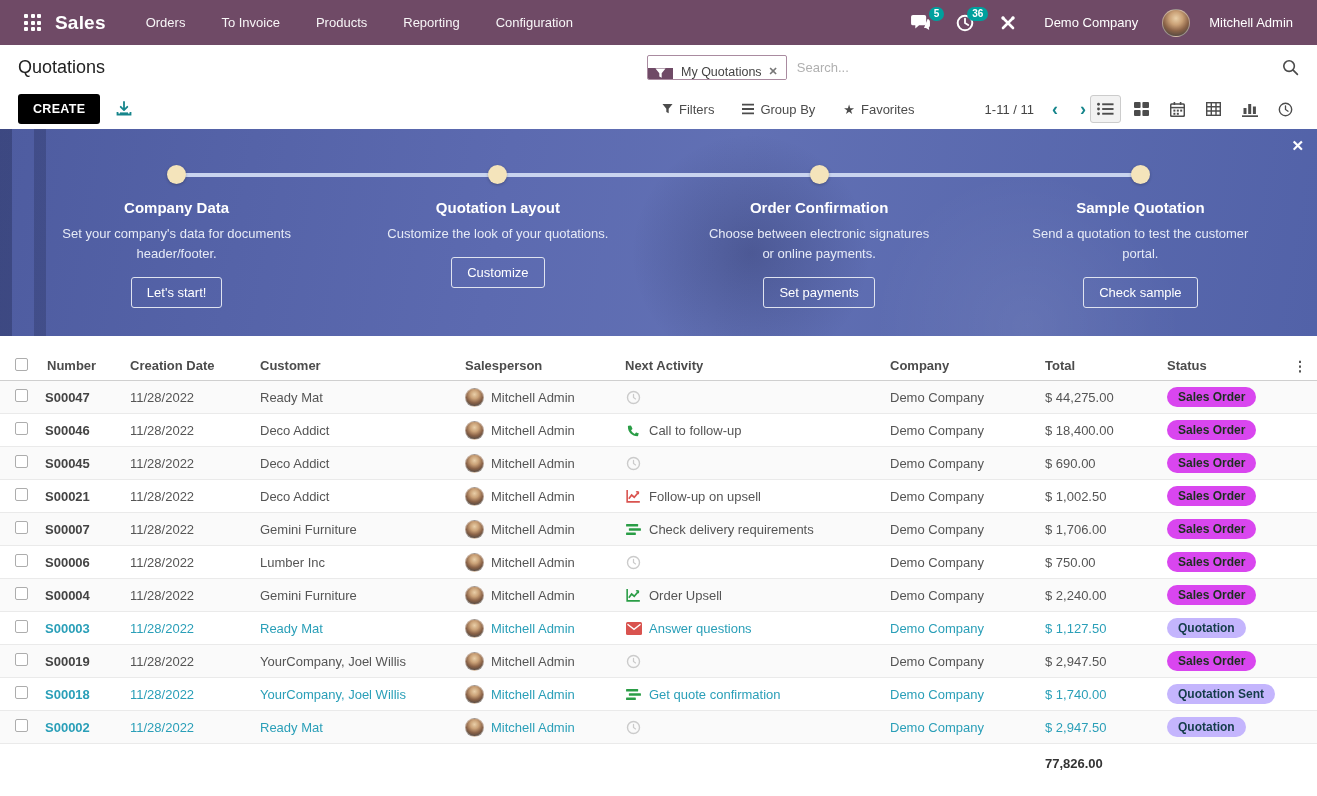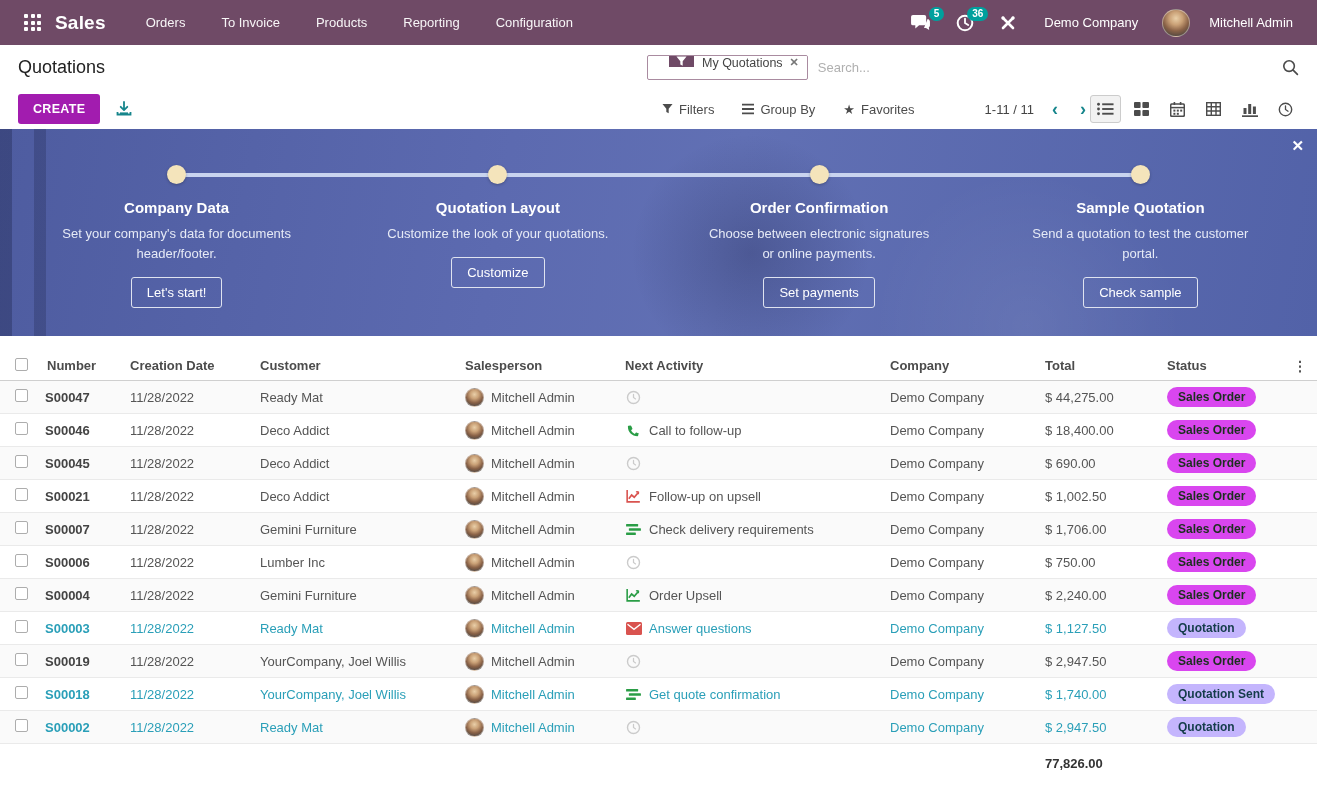--- a/index.html
+++ b/index.html
@@ -20,30 +20,30 @@
   .company-name { font-size:13px; margin:0 14px 0 10px; cursor:pointer; }
   .avatar { border-radius:50%; border:1px solid rgba(255,255,255,.4);
     background:radial-gradient(circle at 50% 32%, #e9cfa8 0%, #caa177 30%, #8a6247 58%, #4f4640 85%, #3c3a3c 100%); }
   .avatar.nav-av { width:28px; height:28px; cursor:pointer; }
   .user-name { font-size:13px; margin-left:9px; cursor:pointer; }
 
   
   .cp-row1 { height:44px; display:flex; align-items:center; padding:0 18px; }
   .page-title { font-size:18px; color:#222; }
   .searchbox { margin-left:auto; width:652px; display:flex; align-items:center; }
-  .facet { display:flex; align-items:flex-start; border:1px solid #a98ba0; border-radius:2px; overflow:hidden; height:25px;padding-left:21px; }
+  .facet { display:flex; align-items:flex-end; border:1px solid #a98ba0; border-radius:2px; overflow:hidden; height:25px; }
   .facet-ico { background:#6F4A66; width:25px; display:flex; align-items:center; justify-content:center; }
   .facet-label { display:flex; align-items:center; gap:7px; padding:0 8px; font-size:12.5px; color:#444; background:#fff; }
   .facet-x { color:#777; font-weight:700; font-size:11px; cursor:pointer; }
   .search-input { border:0; outline:0; flex:1; margin-left:10px; font-size:13px; color:#333; font-family:inherit; }
   .search-input::placeholder { color:#b0b0b0; }
   .mag { cursor:pointer; display:flex; }
 
   .cp-row2 { height:40px; position:relative; display:flex; align-items:center; padding:0 18px; }
-  .btn-create { background:#a21caf; color:#fff; border:0; font-weight:700; font-size:12.5px; letter-spacing:.3px;
+  .btn-create { background:#000000; color:#fff; border:0; font-weight:700; font-size:12.5px; letter-spacing:.3px;
     padding:8px 15px; border-radius:3px; cursor:pointer; font-family:inherit; }
   .dl-btn { margin-left:16px; cursor:pointer; display:flex; }
   .fgf { position:absolute; left:662px; top:50%; transform:translateY(-50%); display:flex; gap:28px; }
   .fgf-item { display:flex; align-items:center; gap:6px; cursor:pointer; color:#4c4c4c; font-size:13px; }
   .pager { position:absolute; right:227px; top:50%; transform:translateY(-50%); display:flex; align-items:center; gap:14px; }
   .pager-text { color:#444; }
   .pg-btn { color:#17868C; font-size:18px; font-weight:700; cursor:pointer; line-height:1; padding:2px 4px; }
   .views { position:absolute; right:16px; top:50%; transform:translateY(-50%); display:flex; gap:5px; align-items:center; }
   .view-btn { width:31px; height:28px; display:flex; align-items:center; justify-content:center; cursor:pointer; border:1px solid transparent; border-radius:3px; }
   .view-btn.active { background:#f2f2f2; border-color:#ccc; }

